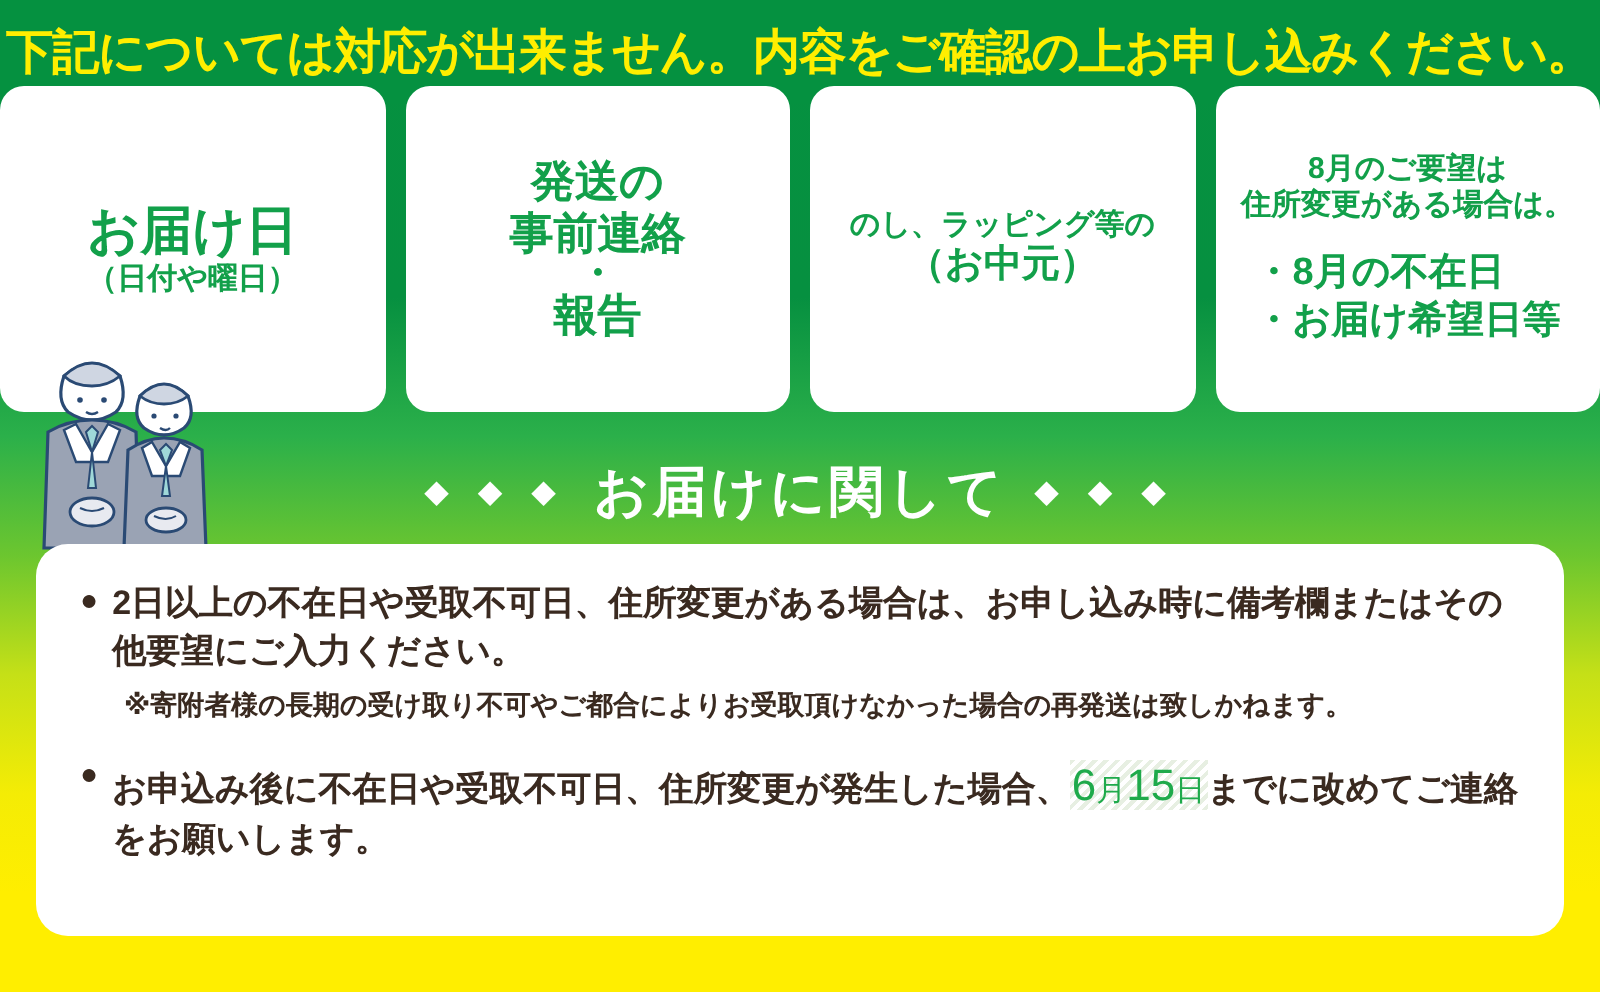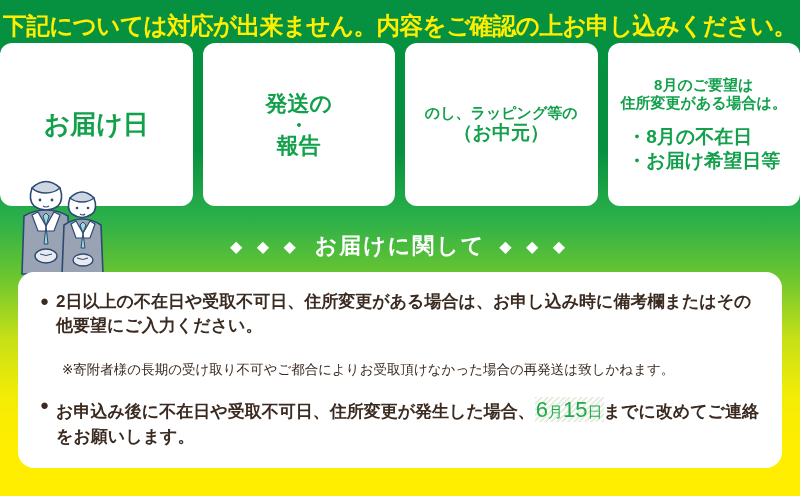--- a/index.html
+++ b/index.html
@@ -53,38 +53,38 @@
   .card .dotline{font-size:20px;line-height:0.8;}
   .bullets{margin-top:14px;font-size:19px;line-height:1.25;text-align:left;}
 
   
   .section-title{
     position:absolute;left:0;top:222px;width:800px;height:48px;
     display:flex;align-items:center;justify-content:center;
     gap:14px;color:#ffffff;font-weight:bold;
   }
   .diamonds{font-size:16px;letter-spacing:5px;}
-  .section-title .label{font-size:22px;letter-spacing:2px;}
+  .section-title .label{font-size:27px;letter-spacing:2px;}
 
   
   .panel{
     position:absolute;left:18px;top:272px;width:764px;height:196px;
     background:#ffffff;border-radius:16px;
     box-sizing:border-box;padding:18px 22px 0 22px;
     color:#3a2a20;
   }
   .row{display:flex;align-items:flex-start;margin-bottom:2px;}
   .dot{
     flex:0 0 auto;font-size:15px;line-height:1.45;
     margin-right:7px;color:#3a2a20;
   }
   .row-body{font-size:17px;font-weight:bold;line-height:1.42;}
   .note{
-    font-size:13.5px;font-weight:normal;line-height:1.45;
-    margin:22px 0 14px 22px;color:#3a2a20;
+    font-size:13.5px;font-weight:bold;line-height:1.45;
+    margin:5px 0 14px 22px;color:#3a2a20;
   }
   .note-last{margin-bottom:0;}
   .hl{
     color:#1faa4b;font-size:22px;font-weight:normal;
     background:repeating-linear-gradient(135deg,
         #e7efe2 0 2px, #ffffff 2px 4px);
     padding:0 1px;
   }
   .hl .small{font-size:15px;}
 
@@ -97,24 +97,26 @@
 <div id="page">
 
   <div class="header-bar">
     <div class="header-text">下記については対応が出来ません。内容をご確認の上お申し込みください。</div>
   </div>
 
   <div class="cards">
 
     <div class="card">
       <div class="c-xl">お届け日</div>
+      <div class="c-sm">（日付や曜日）</div>
     </div>
 
     <div class="card">
       <div class="c-lg">発送の</div>
+      <div class="c-lg">事前連絡</div>
       <div class="c-lg dotline">・</div>
       <div class="c-lg">報告</div>
     </div>
 
     <div class="card">
       <div class="c-sm">のし、ラッピング等の</div>
       <div class="c-md">（お中元）</div>
     </div>
 
     <div class="card">

